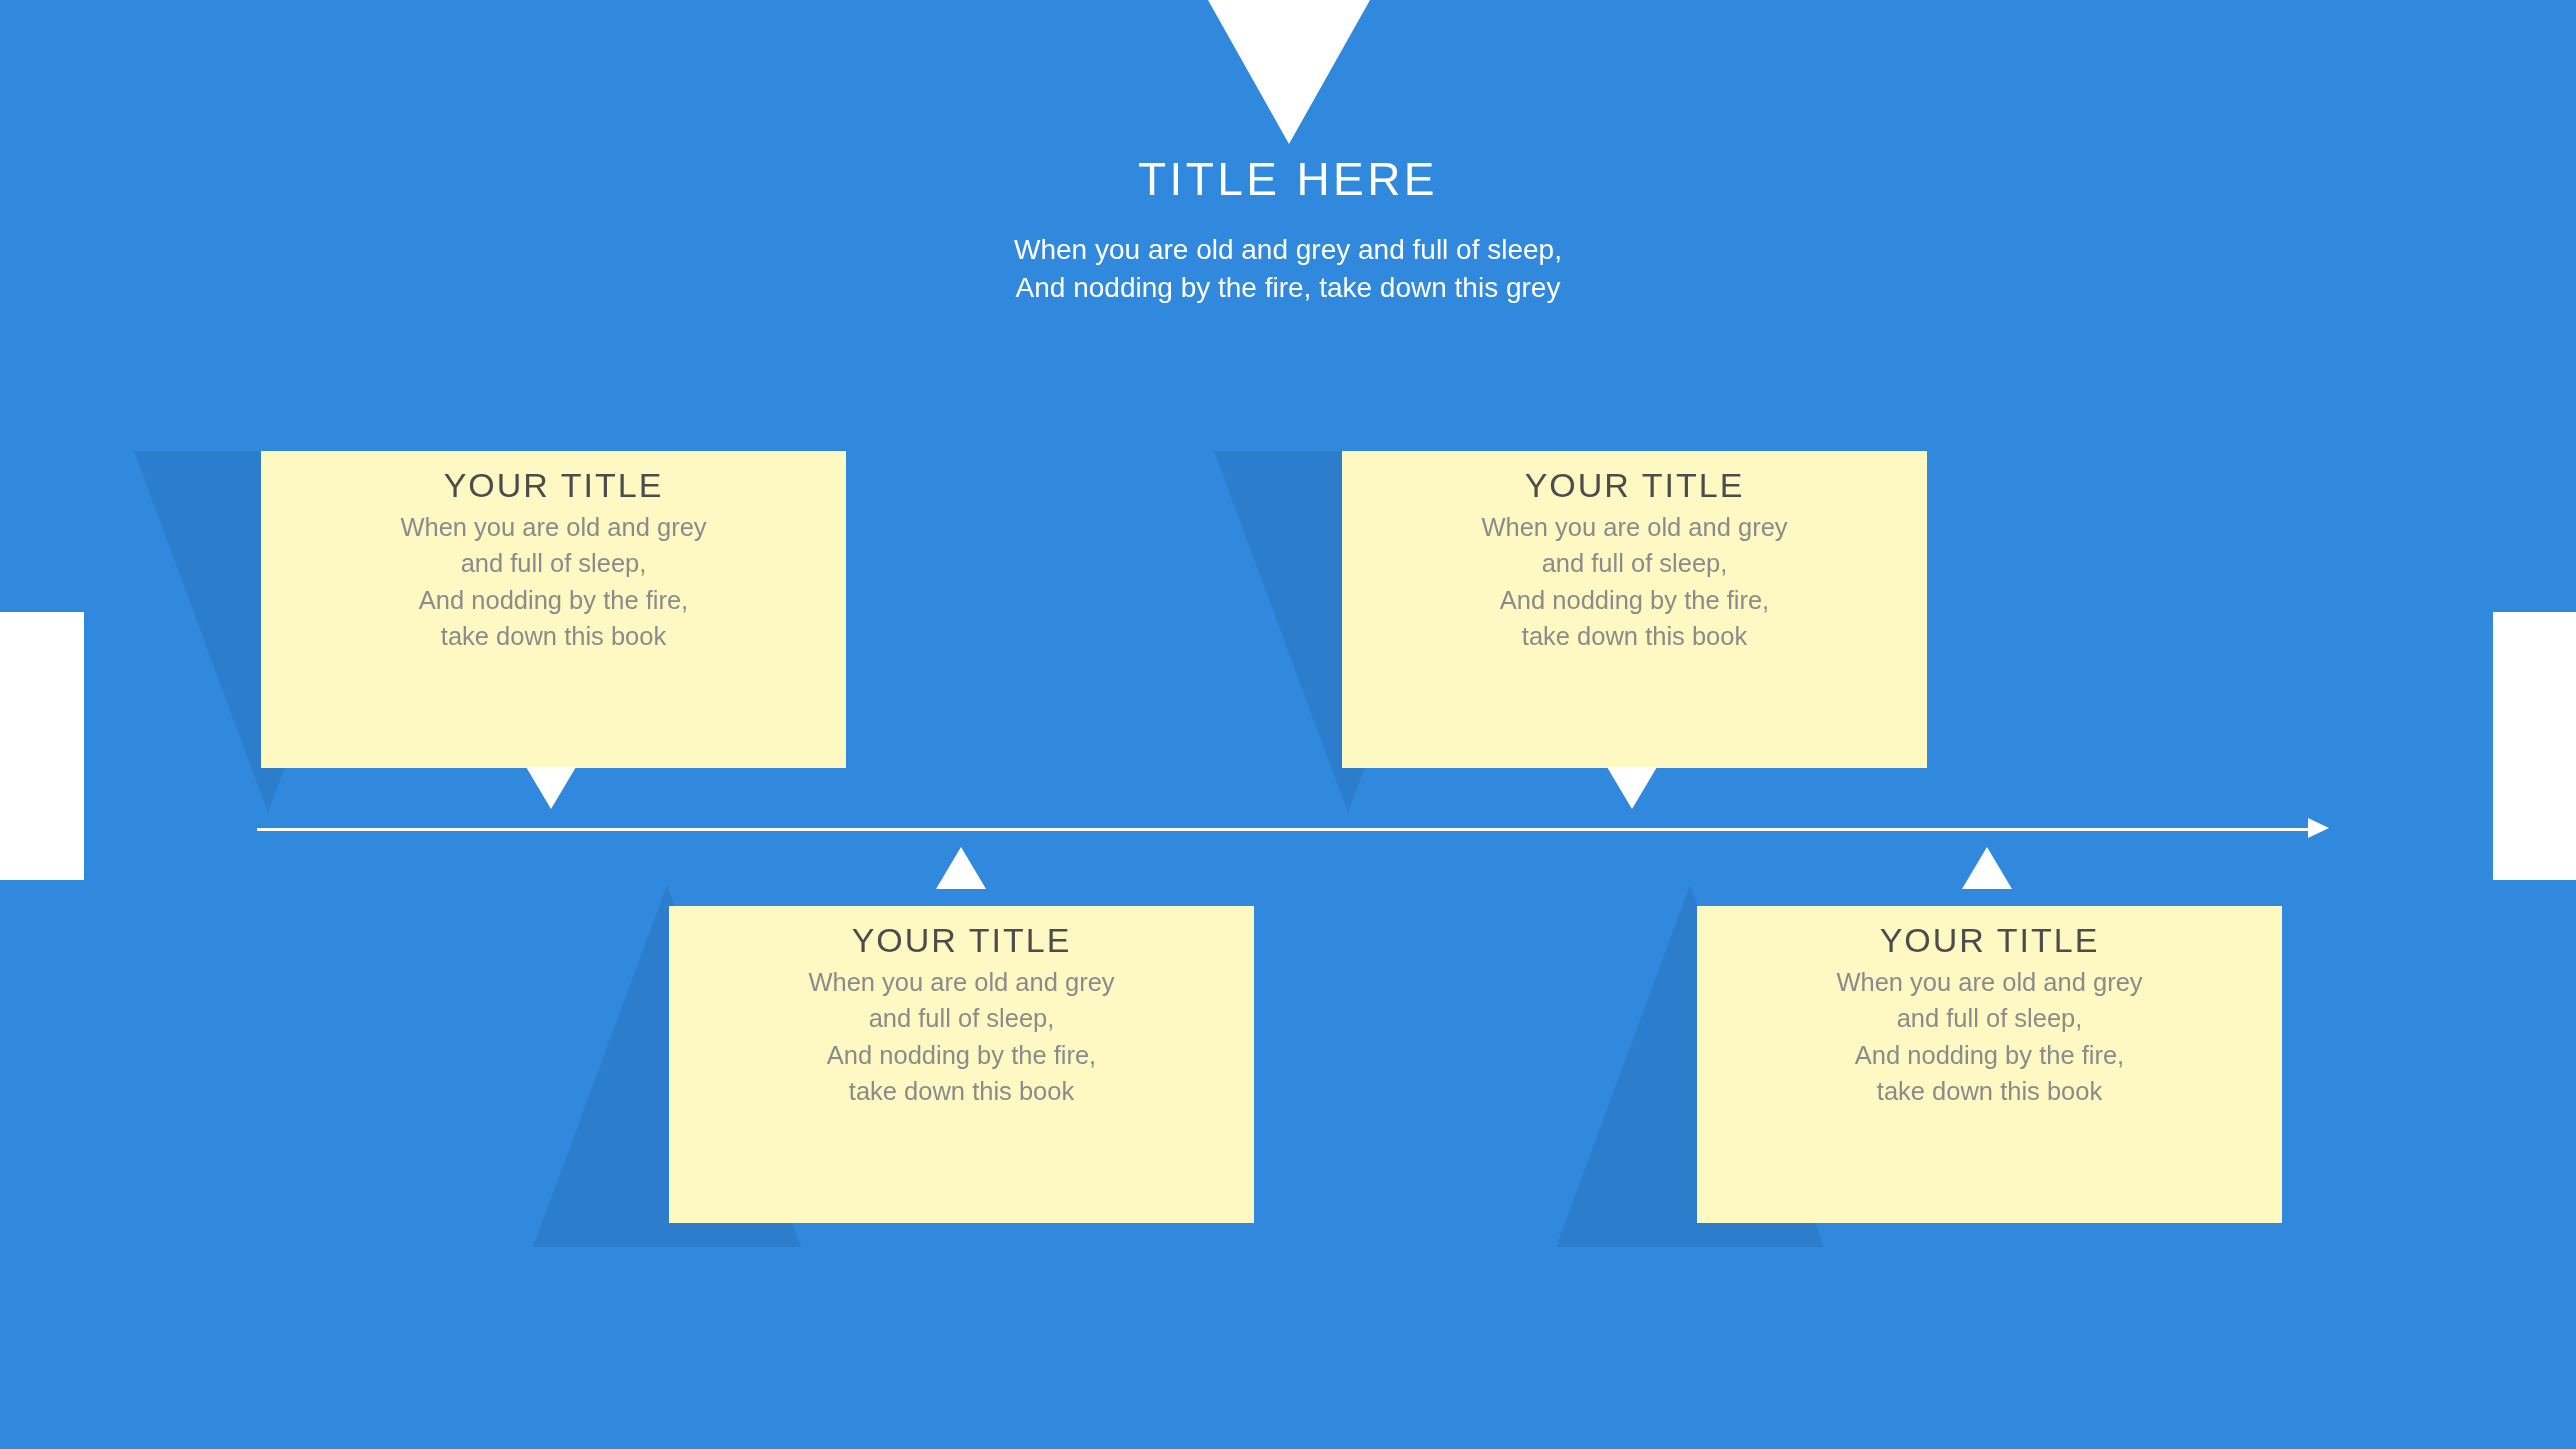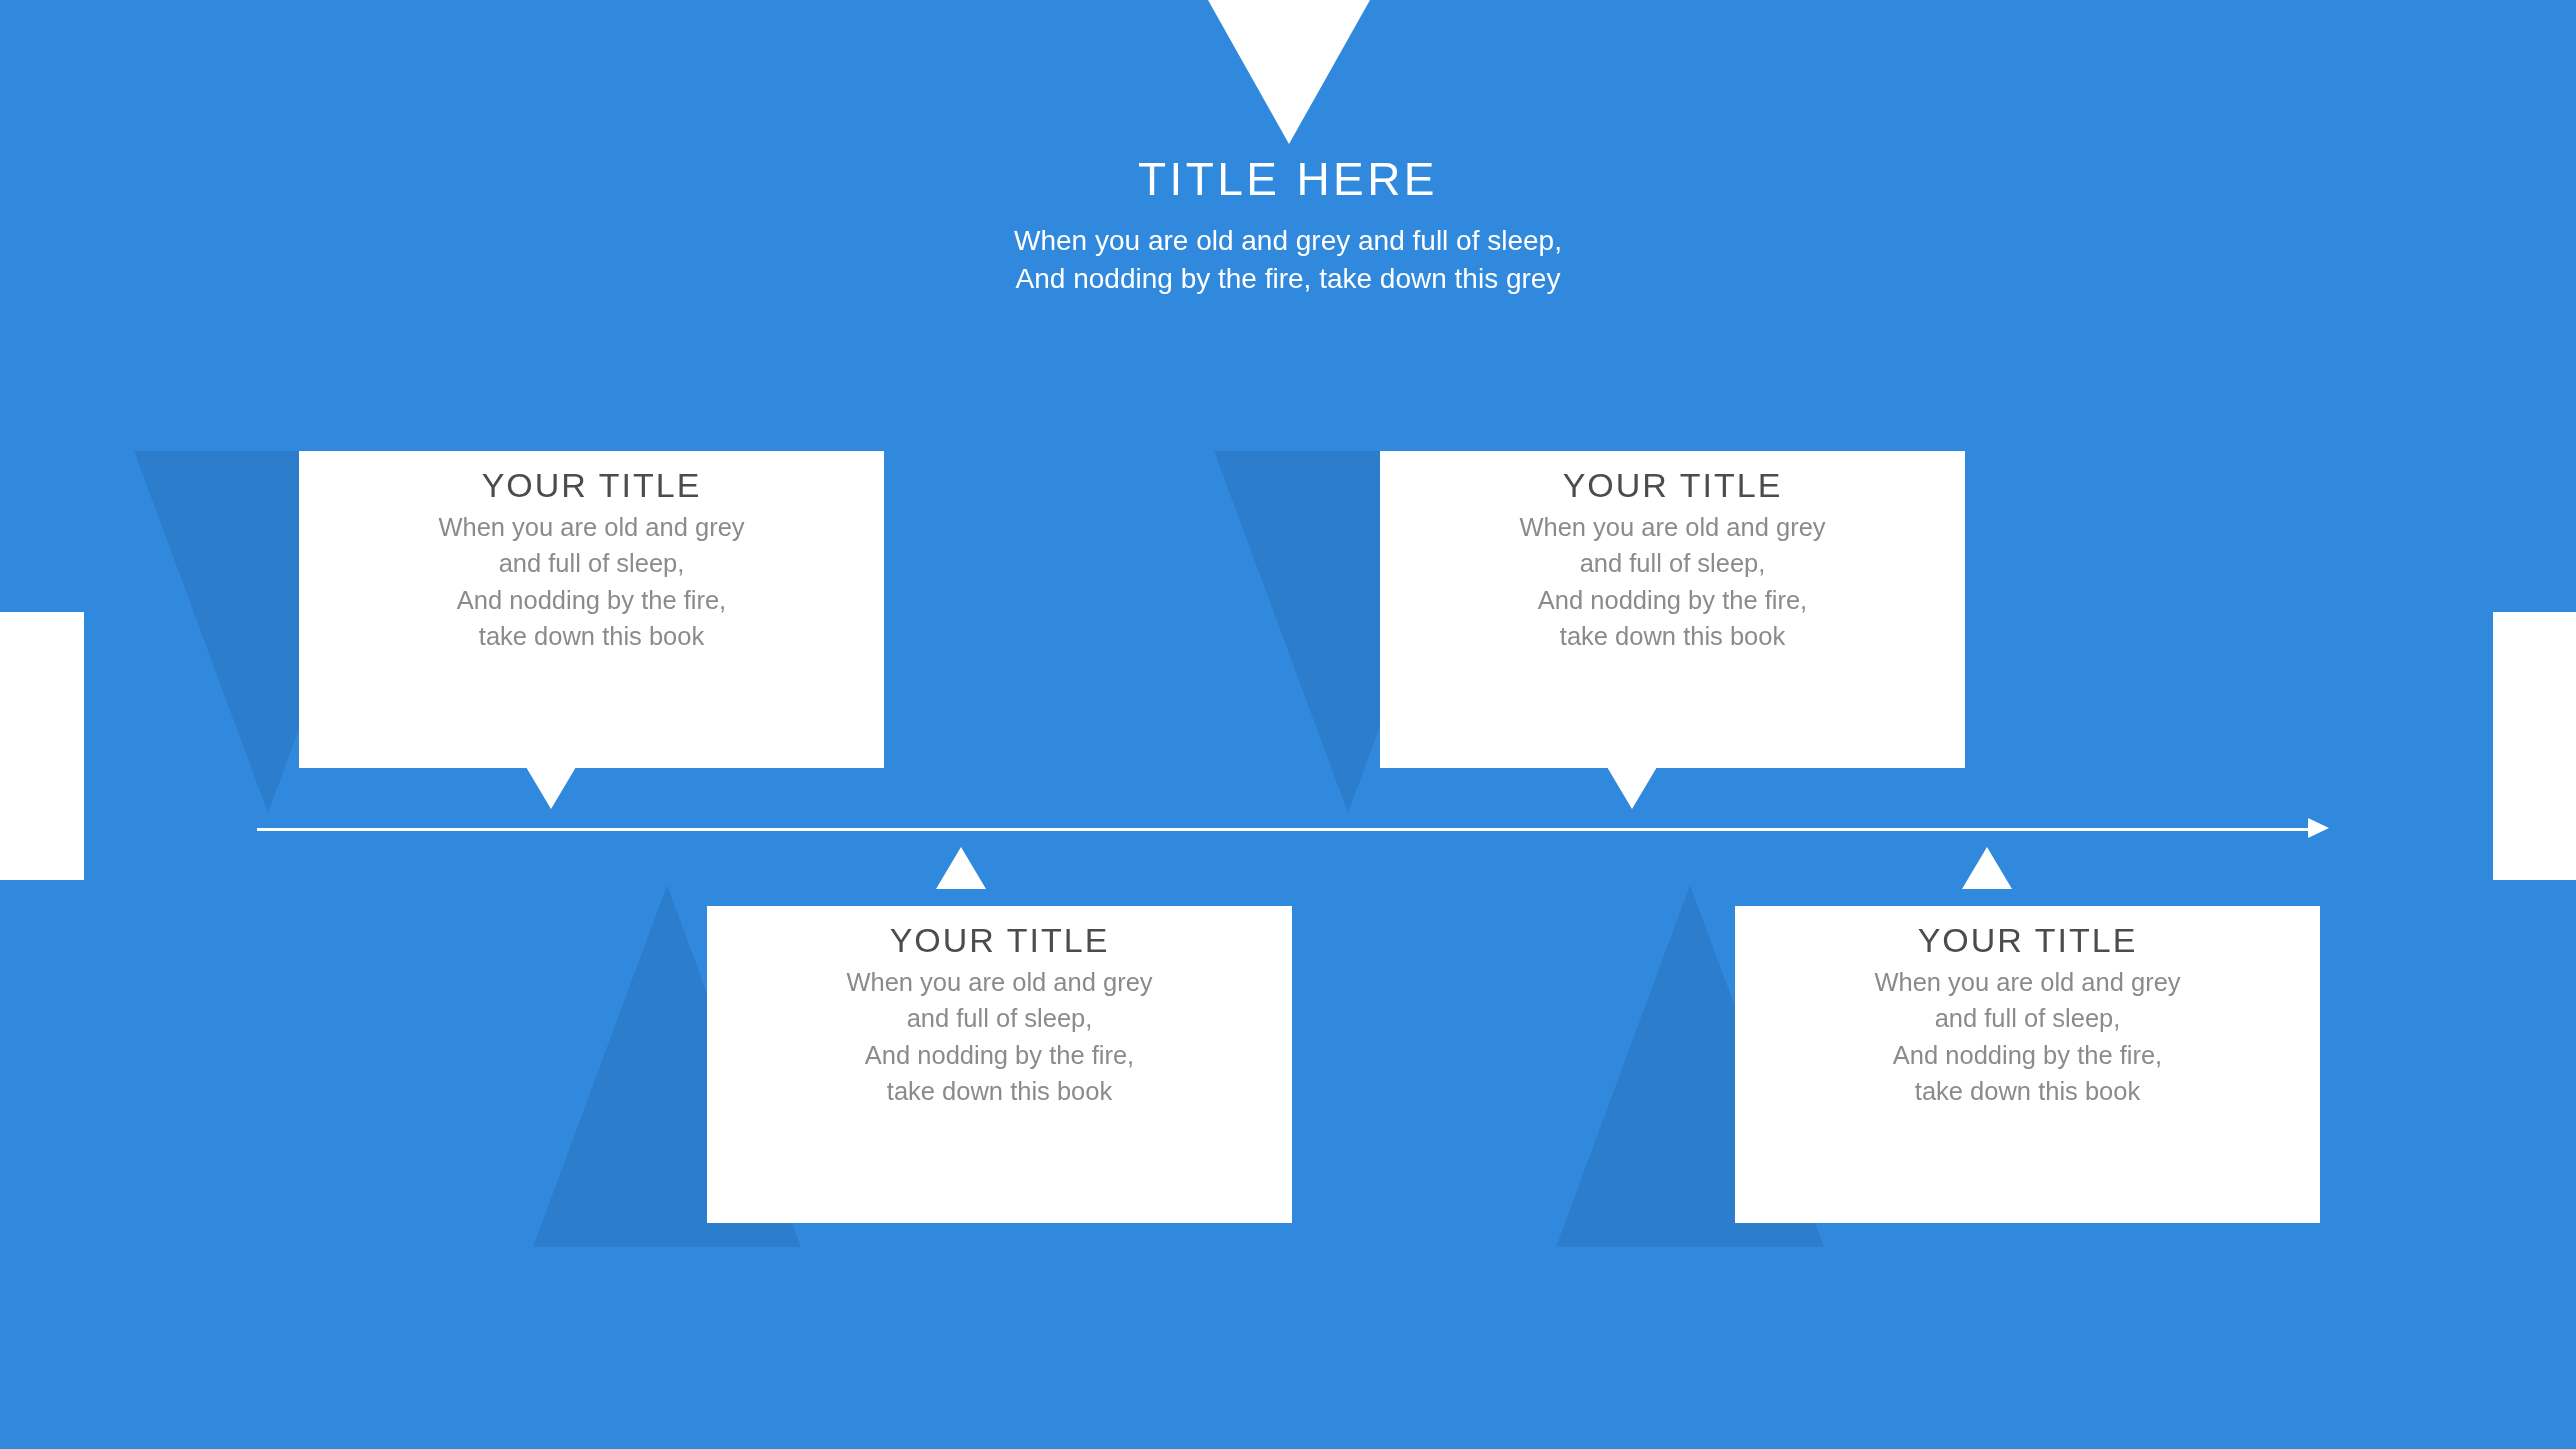--- a/index.html
+++ b/index.html
@@ -37,21 +37,21 @@
     top: 154px;
     width: 2576px;
     text-align: center;
   }
   .header-title {
     color: #ffffff;
     font-size: 46px;
     letter-spacing: 3.4px;
     font-weight: 400;
     line-height: 1.1;
-    margin-bottom: 17px;
+    margin-bottom: 26px;
   }
   .header-sub {
     color: #ffffff;
     font-size: 28px;
     line-height: 1.38;
     font-weight: 400;
   }
 
   
   .timeline {
@@ -96,25 +96,24 @@
   }
   .shadow-tri.up {
     border-left: 134px solid transparent;
     border-right: 134px solid transparent;
     border-bottom: 362px solid #0b3f72;
   }
 
   
   .card {
     position: absolute;
-    background: #ffffff;
+    background: #fef9c3;
     box-sizing: border-box;
     padding: 14.8px 17.4px 12px 17.4px;
     text-align: center;
-    margin-left: 38px;
   }
   .card-title {
     color: #4c4c4c;
     font-size: 34px;
     letter-spacing: 2px;
     font-weight: 400;
     line-height: 1.15;
     margin-bottom: 4px;
   }
   .card-body {

